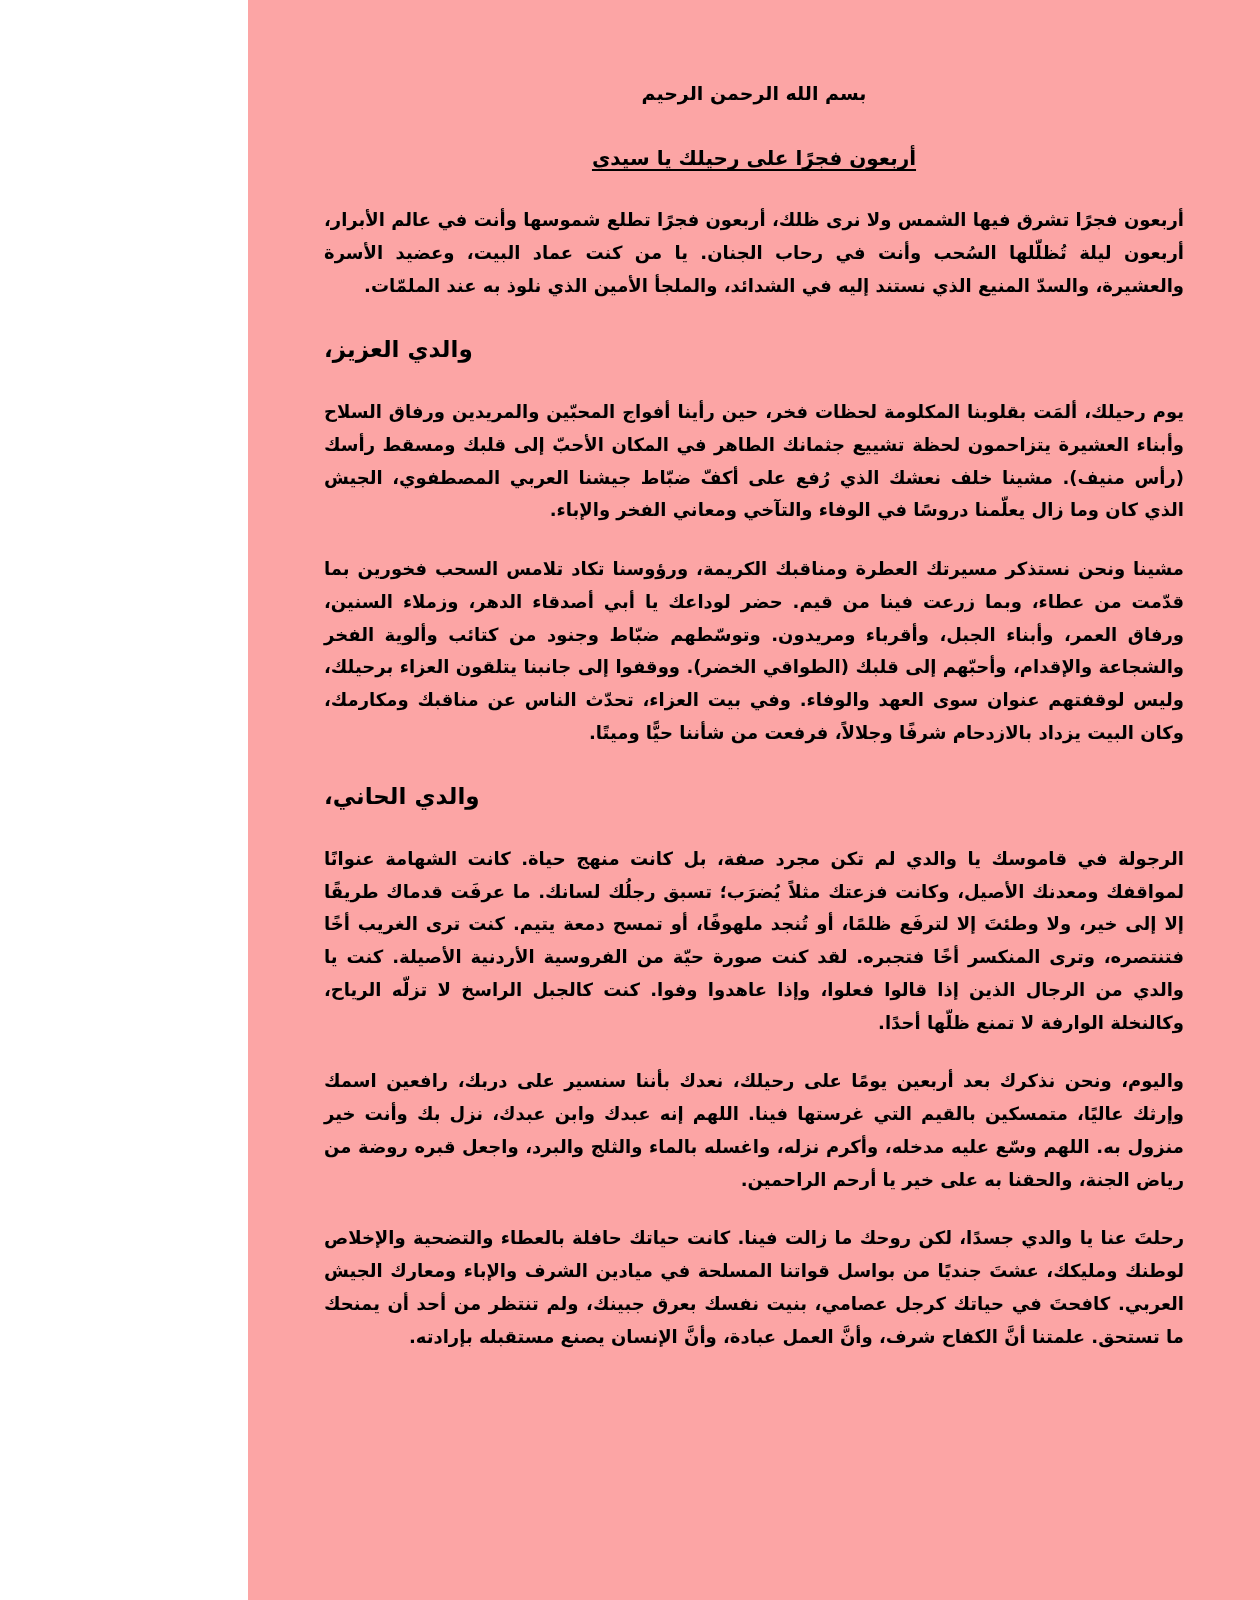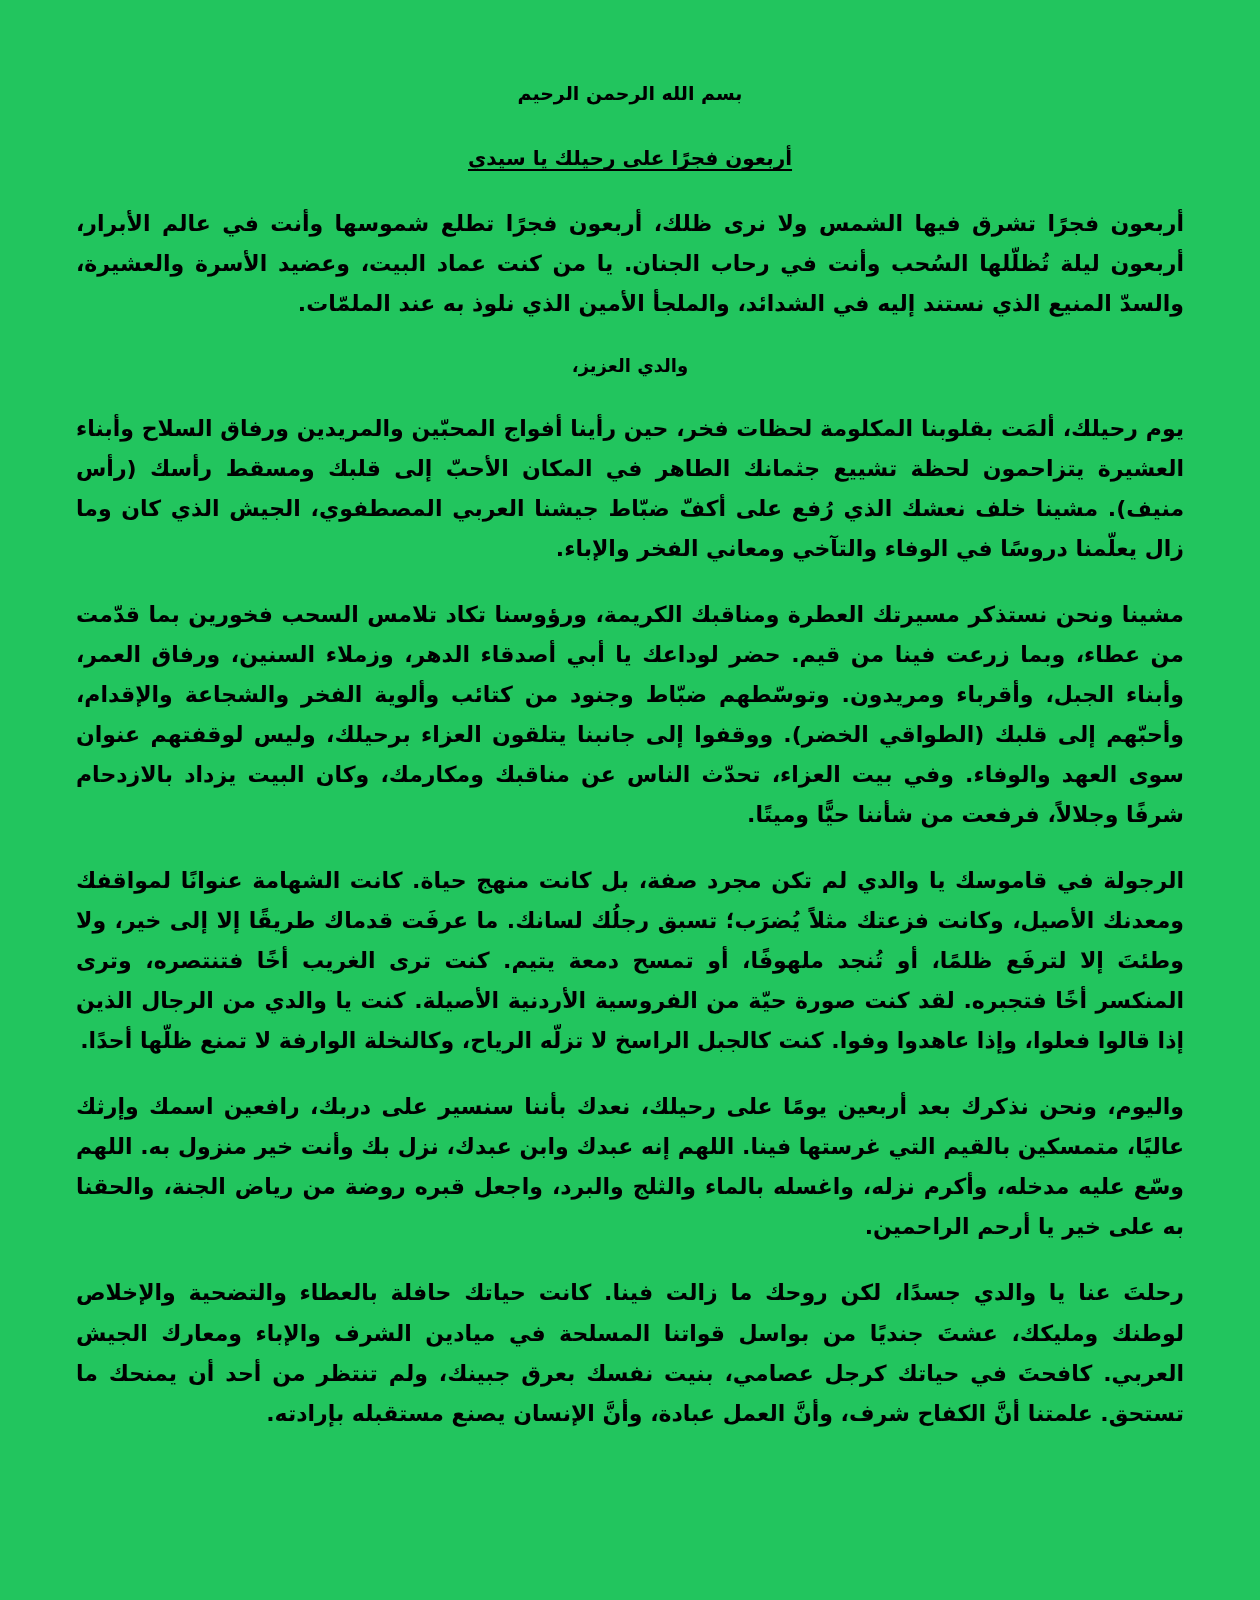--- a/index.html
+++ b/index.html
@@ -7,25 +7,25 @@
     padding: 0;
     background: #ffffff;
   }
   body {
     width: 1260px;
     min-height: 1600px;
     font-family: "DejaVu Sans", "Liberation Sans", sans-serif;
     color: #000000;
   }
   .page {
-    width: 1260px;
+    width: 1012px;
     min-height: 1600px;
     box-sizing: border-box;
     padding: 78px 76px 40px 76px;
-    background: #22c55e;
+    background: #fca5a5;
   }
   .basmala {
     text-align: center;
     font-size: 19px;
     font-weight: 700;
     line-height: 1.6;
     margin: 0 0 34px 0;
   }
   .intro {
     text-align: justify;
@@ -39,28 +39,28 @@
     text-align: center;
     font-size: 20px;
     font-weight: 700;
     text-decoration: underline;
     text-underline-offset: 4px;
     margin: 4px 0 30px 0;
     line-height: 1.6;
   }
   p.body-par {
     text-align: justify;
-    font-size: 22px;
+    font-size: 18px;
     font-weight: 700;
     line-height: 1.82;
     margin: 0 0 26px 0;
   }
   p.salutation {
-    text-align: center;
-    font-size: 18px;
+    text-align: left;
+    font-size: 23px;
     font-weight: 700;
     line-height: 1.8;
     margin: 0 0 26px 0;
   }
 </style>
 </head>
 <body>
 
 <div class="page">
 
@@ -70,20 +70,21 @@
   <div class="title">أربعون فجرًا على رحيلك يا سيدي</div>
 
   <p class="body-par">أربعون فجرًا تشرق فيها الشمس ولا نرى ظلك، أربعون فجرًا تطلع شموسها وأنت في عالم الأبرار، أربعون ليلة تُظلّلها السُحب وأنت في رحاب الجنان. يا من كنت عماد البيت، وعضيد الأسرة والعشيرة، والسدّ المنيع الذي نستند إليه في الشدائد، والملجأ الأمين الذي نلوذ به عند الملمّات.</p>
 
   <p class="salutation">والدي العزيز،</p>
 
   <p class="body-par">يوم رحيلك، ألمَت بقلوبنا المكلومة لحظات فخر، حين رأينا أفواج المحبّين والمريدين ورفاق السلاح وأبناء العشيرة يتزاحمون لحظة تشييع جثمانك الطاهر في المكان الأحبّ إلى قلبك ومسقط رأسك (رأس منيف). مشينا خلف نعشك الذي رُفع على أكفّ ضبّاط جيشنا العربي المصطفوي، الجيش الذي كان وما زال يعلّمنا دروسًا في الوفاء والتآخي ومعاني الفخر والإباء.</p>
 
   <p class="body-par">مشينا ونحن نستذكر مسيرتك العطرة ومناقبك الكريمة، ورؤوسنا تكاد تلامس السحب فخورين بما قدّمت من عطاء، وبما زرعت فينا من قيم. حضر لوداعك يا أبي أصدقاء الدهر، وزملاء السنين، ورفاق العمر، وأبناء الجبل، وأقرباء ومريدون. وتوسّطهم ضبّاط وجنود من كتائب وألوية الفخر والشجاعة والإقدام، وأحبّهم إلى قلبك (الطواقي الخضر). ووقفوا إلى جانبنا يتلقون العزاء برحيلك، وليس لوقفتهم عنوان سوى العهد والوفاء.  وفي بيت العزاء، تحدّث الناس عن مناقبك ومكارمك، وكان البيت يزداد بالازدحام شرفًا وجلالاً، فرفعت من شأننا حيًّا وميتًا.</p>
 
+  <p class="salutation">والدي الحاني،</p>
 
   <p class="body-par">الرجولة في قاموسك يا والدي لم تكن مجرد صفة، بل كانت منهج حياة. كانت الشهامة عنوانًا لمواقفك ومعدنك الأصيل، وكانت فزعتك مثلاً يُضرَب؛ تسبق رجلُك لسانك. ما عرفَت قدماك طريقًا إلا إلى خير، ولا وطئتَ إلا لترفَع ظلمًا، أو تُنجد ملهوفًا، أو تمسح دمعة يتيم. كنت ترى الغريب أخًا فتنتصره، وترى المنكسر أخًا فتجبره. لقد كنت صورة حيّة من الفروسية الأردنية الأصيلة. كنت يا والدي من الرجال الذين إذا قالوا فعلوا، وإذا عاهدوا وفوا. كنت كالجبل الراسخ لا تزلّه الرياح، وكالنخلة الوارفة لا تمنع ظلّها أحدًا.</p>
 
   <p class="body-par">واليوم، ونحن نذكرك بعد أربعين يومًا على رحيلك، نعدك بأننا سنسير على دربك، رافعين اسمك وإرثك عاليًا، متمسكين بالقيم التي غرستها فينا.  اللهم إنه عبدك وابن عبدك، نزل بك وأنت خير منزول به. اللهم وسّع عليه مدخله، وأكرم نزله، واغسله بالماء والثلج والبرد، واجعل قبره روضة من رياض الجنة، والحقنا به على خير يا أرحم الراحمين.</p>
 
   <p class="body-par">رحلتَ عنا يا والدي جسدًا، لكن روحك ما زالت فينا. كانت حياتك حافلة بالعطاء والتضحية والإخلاص لوطنك ومليكك، عشتَ جنديًا من بواسل قواتنا المسلحة في ميادين الشرف والإباء ومعارك الجيش العربي.  كافحتَ في حياتك كرجل عصامي، بنيت نفسك بعرق جبينك، ولم تنتظر من أحد أن يمنحك ما تستحق. علمتنا أنَّ الكفاح شرف، وأنَّ العمل عبادة، وأنَّ الإنسان يصنع مستقبله بإرادته.</p>
 
 </div>
 
 </body></html>

